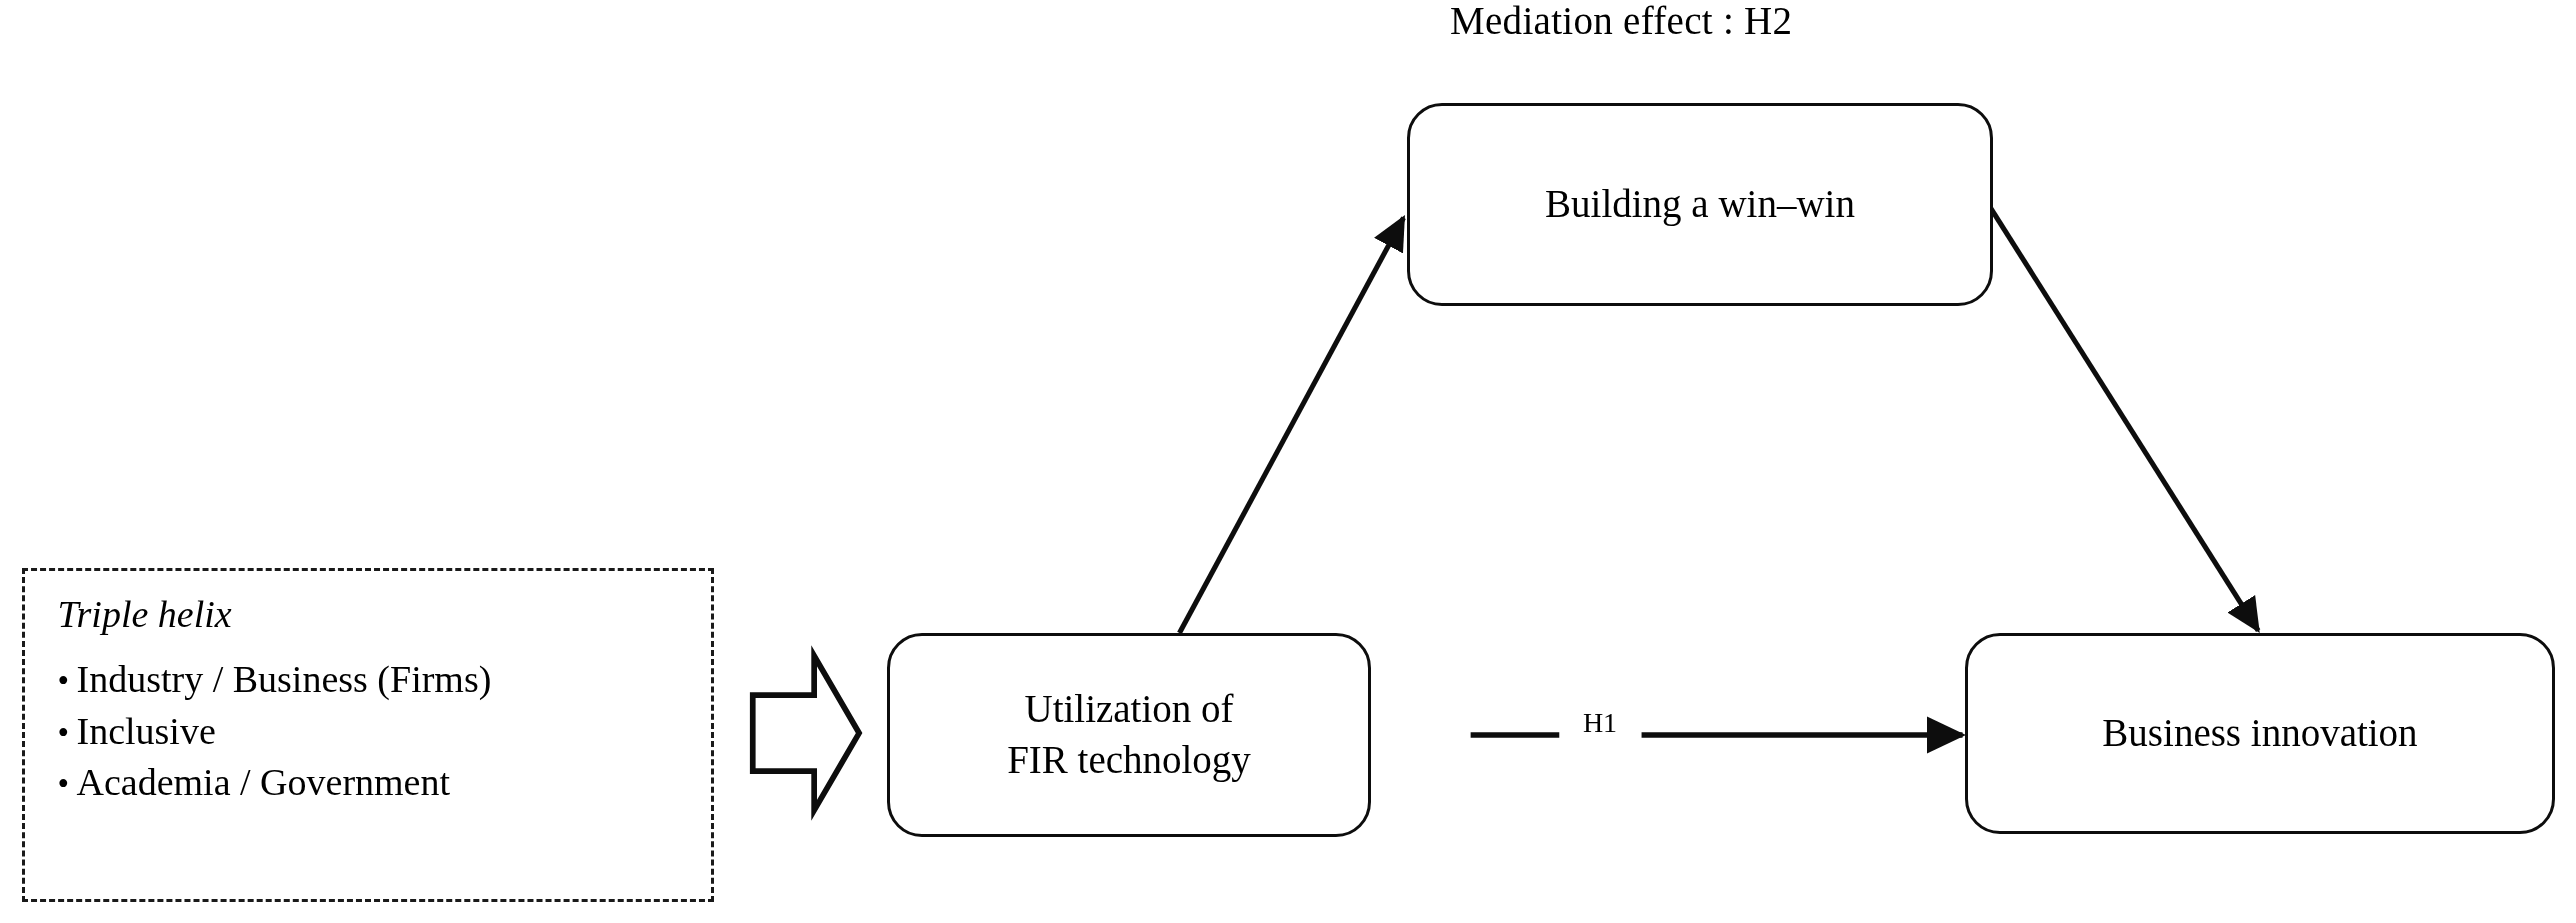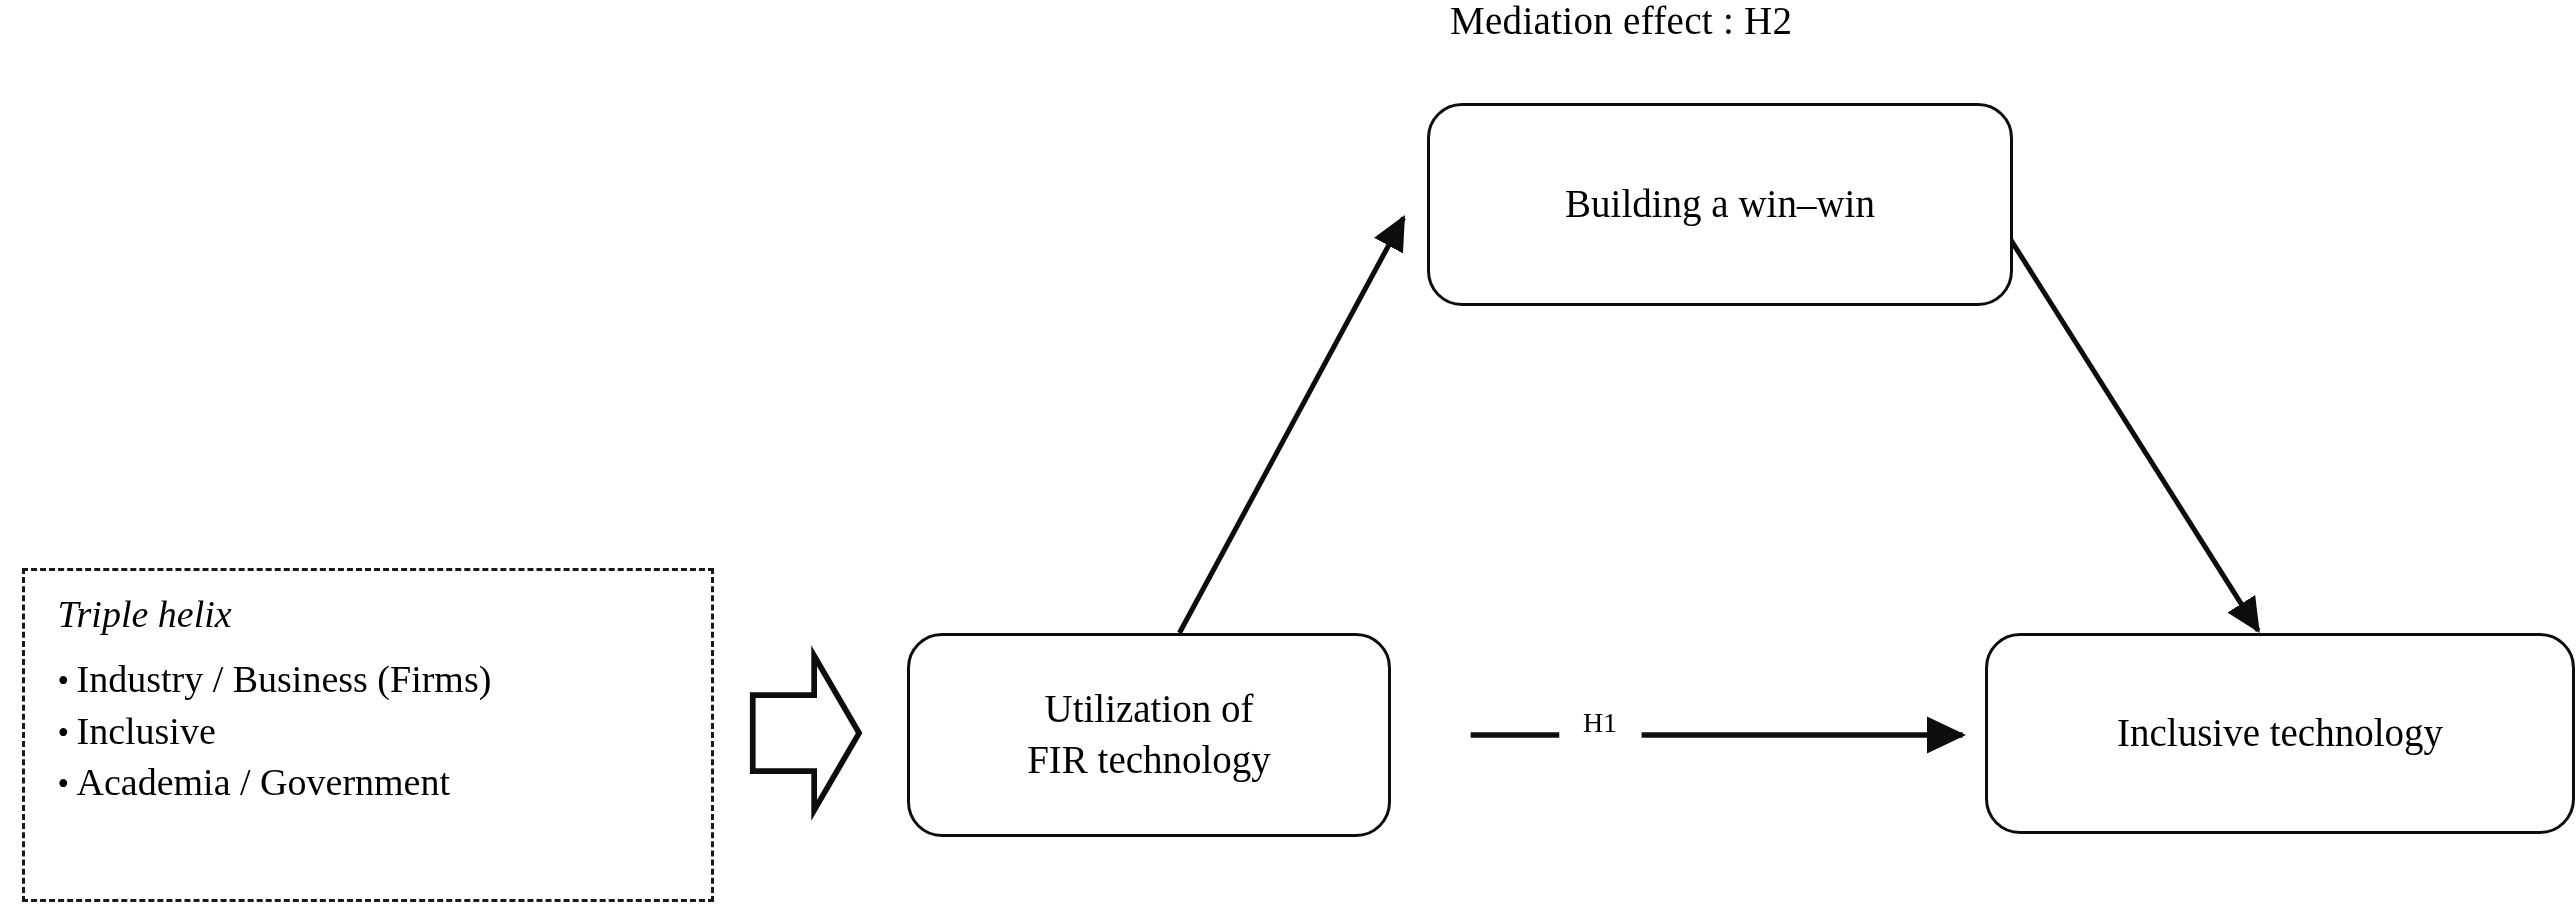--- a/index.html
+++ b/index.html
@@ -46,21 +46,20 @@
     border: 3.8px solid #0d0d0d;
     border-radius: 35px;
     background: #ffffff;
     display: flex;
     align-items: center;
     justify-content: center;
     text-align: center;
     font-size: 39px;
     line-height: 1.30;
     padding: 3.8px 12.7px;
-    margin-left: 20px;
   }
   #node-platform {
     left: 1407px;
     top: 103px;
     width: 586px;
     height: 203px;
   }
   #node-fir {
     left: 887px;
     top: 633px;
@@ -158,21 +157,21 @@
 
   <div class="node-box" id="node-fir">
     <div>
       <span>Utilization of</span>
       <span>FIR technology</span>
     </div>
   </div>
 
   <div class="node-box" id="node-inclusive">
     <div>
-      <span>Inclusive technology</span>
+      <span>Business innovation</span>
     </div>
   </div>
 
   <div class="edge-label-h1">H1</div>
 
   <div id="triple-helix-panel">
     <div class="panel-heading">Triple helix</div>
     <ul class="panel-list">
       <li>
         <span class="bullet-dot">•</span>

